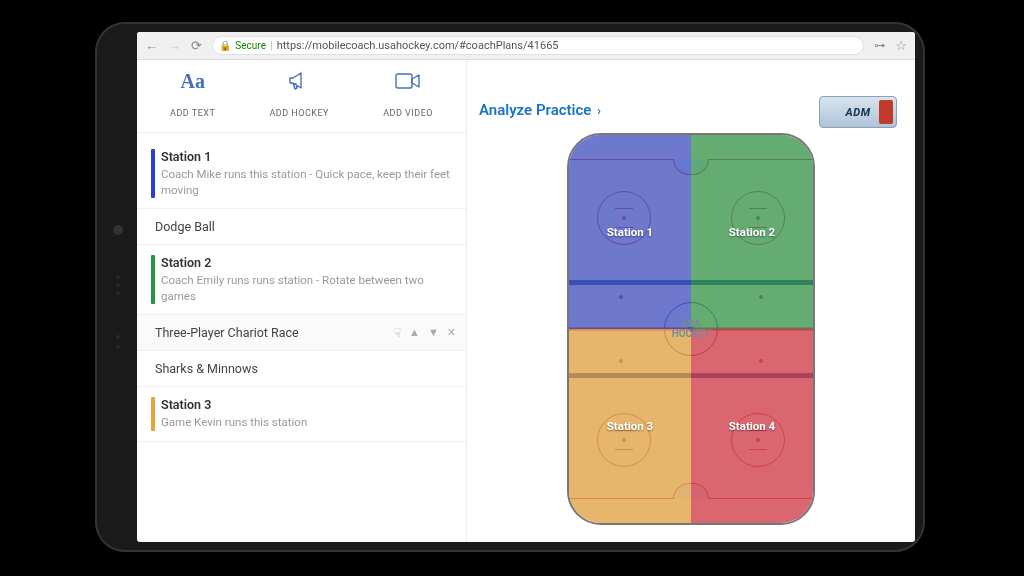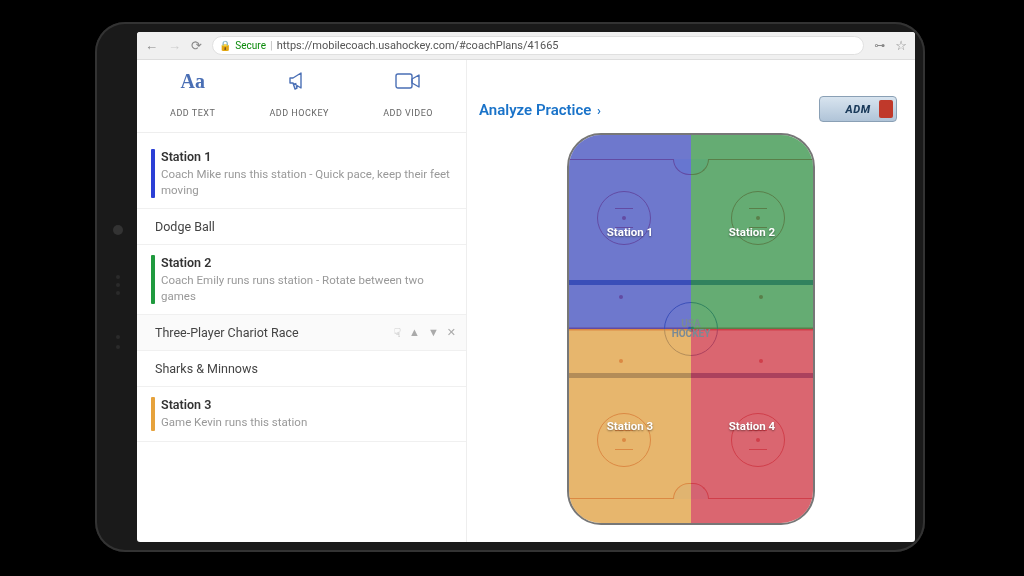--- a/index.html
+++ b/index.html
@@ -76,21 +76,21 @@
   .item .row-actions { position:absolute; right:10px; top:50%; transform:translateY(-50%); display:flex; gap:8px; color:#aaa; font-size:11px; align-items:center;}
   .item .row-actions span { cursor:pointer; }
   .cursor-hand { font-size:12px; }
 
   
   .right-panel { flex:1; position:relative; padding: 12px 12px; margin-top: 28px; }
   .analyze-link { color:#1a73c9; font-size:15px; font-weight:600; cursor:pointer; }
   .analyze-link .chev { font-size:13px; margin-left:2px; }
   .adm-logo {
     position:absolute; right:18px; top:8px;
-    width:78px; height:26px;
+    width:78px; height:32px;
     background: linear-gradient(#d8e4ef,#b0c4d8);
     border:1px solid #8aa0b5; border-radius:4px;
     display:flex; align-items:center; justify-content:center;
     font-size:11px; font-weight:800; font-style:italic; color:#1a3a5a;
     letter-spacing:0.5px;
   }
   .adm-logo::after{ content:""; position:absolute; right:3px; top:3px; bottom:3px; width:14px; background:#c0392b; border-radius:2px; }
 
   
   .rink-wrap { display:flex; justify-content:center; margin-top:14px; }

